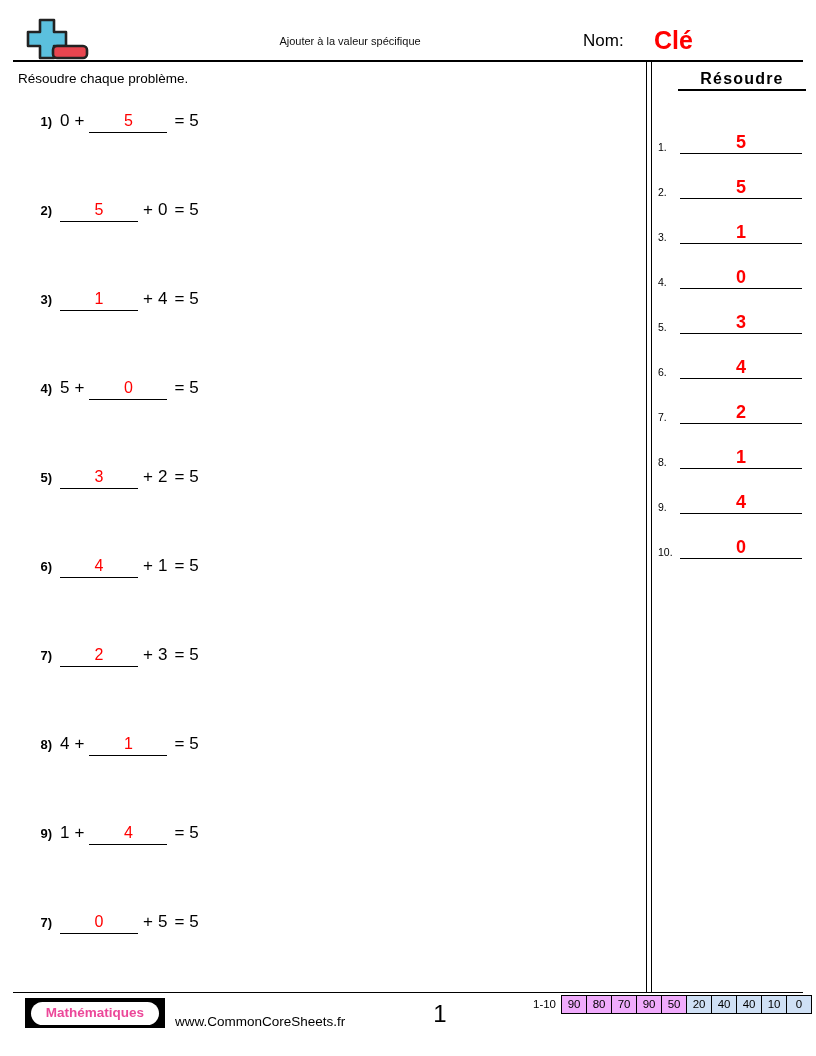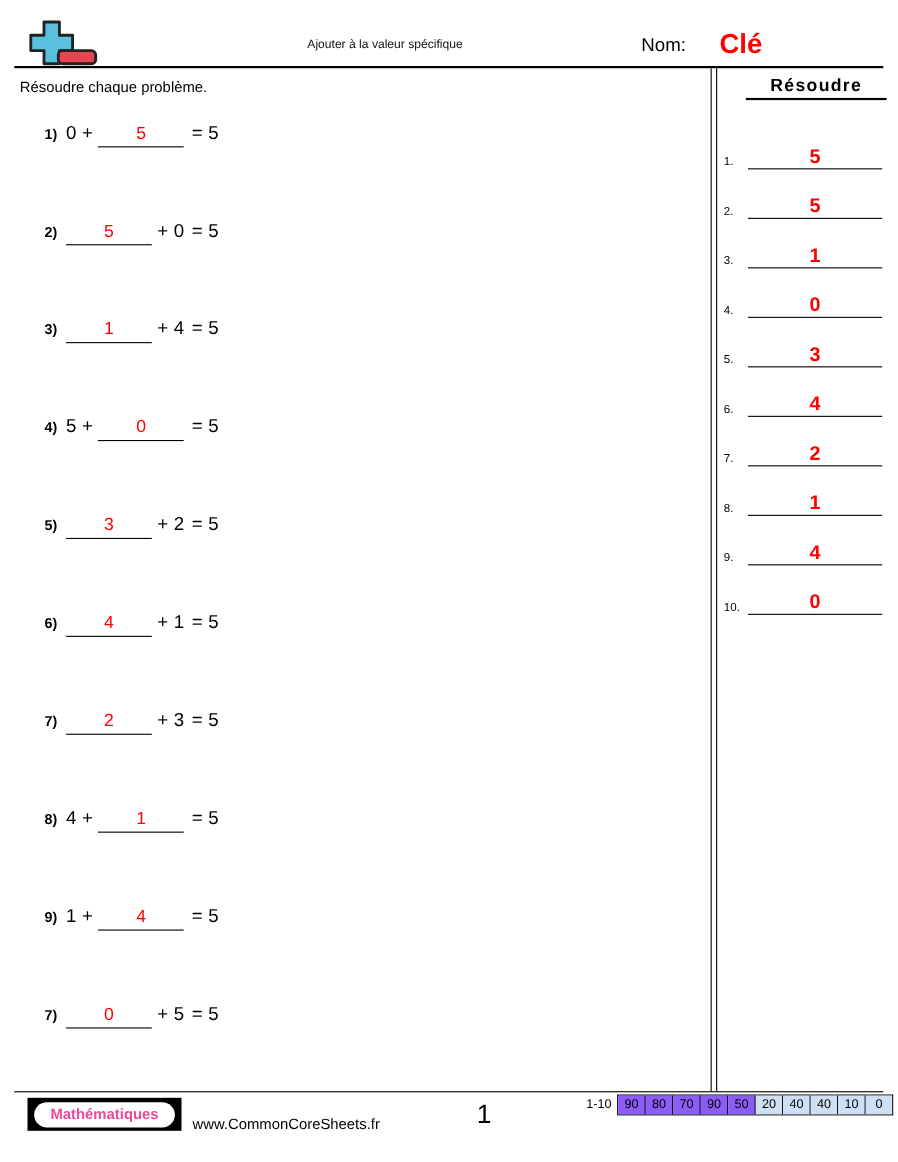--- a/index.html
+++ b/index.html
@@ -253,21 +253,21 @@
   #score-cells {
     display: flex;
     border: 1px solid #000;
   }
   .score-cell {
     width: 24px;
     border-right: 1px solid #000;
     font-size: 11.5px;
     line-height: 17px;
     text-align: center;
-    background: #8b5cf6;
+    background: #f0abfc;
   }
   .score-cell:last-child { border-right: none; }
   .score-cell.hl { background: #cfe0f5; }
 </style>
 </head>
 <body>
 
 <div id="header">
 
   <div id="logo">

